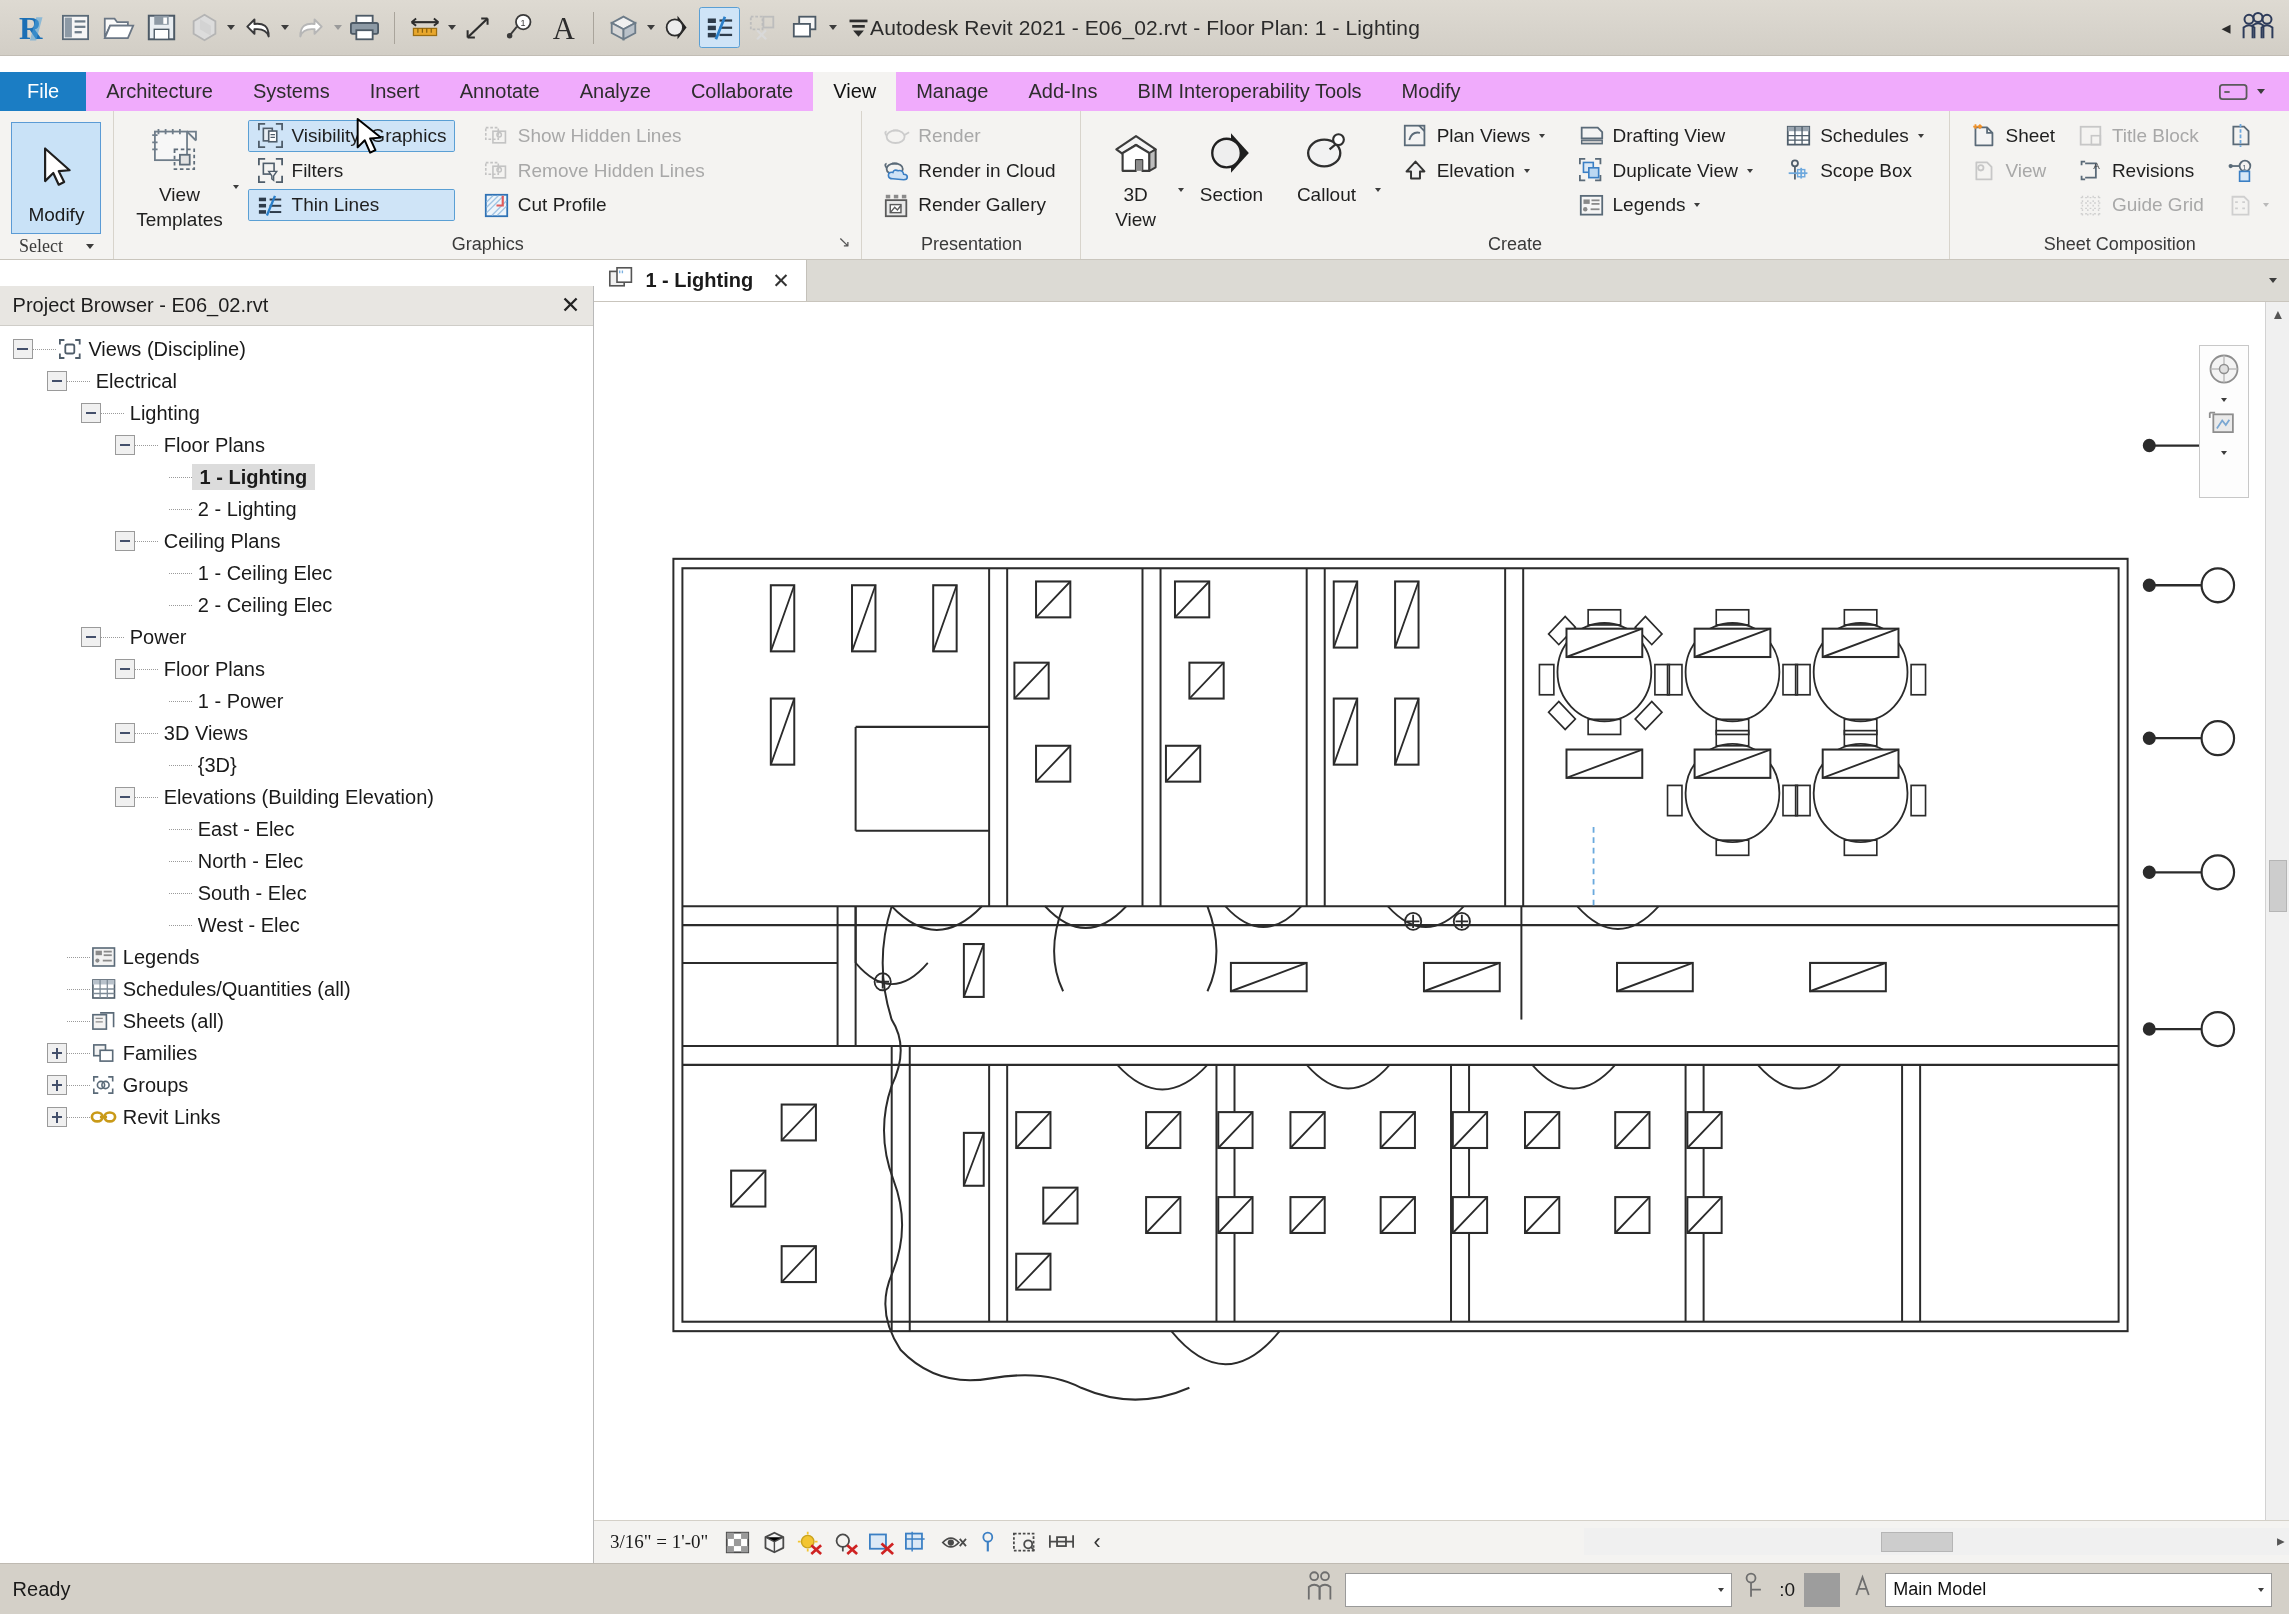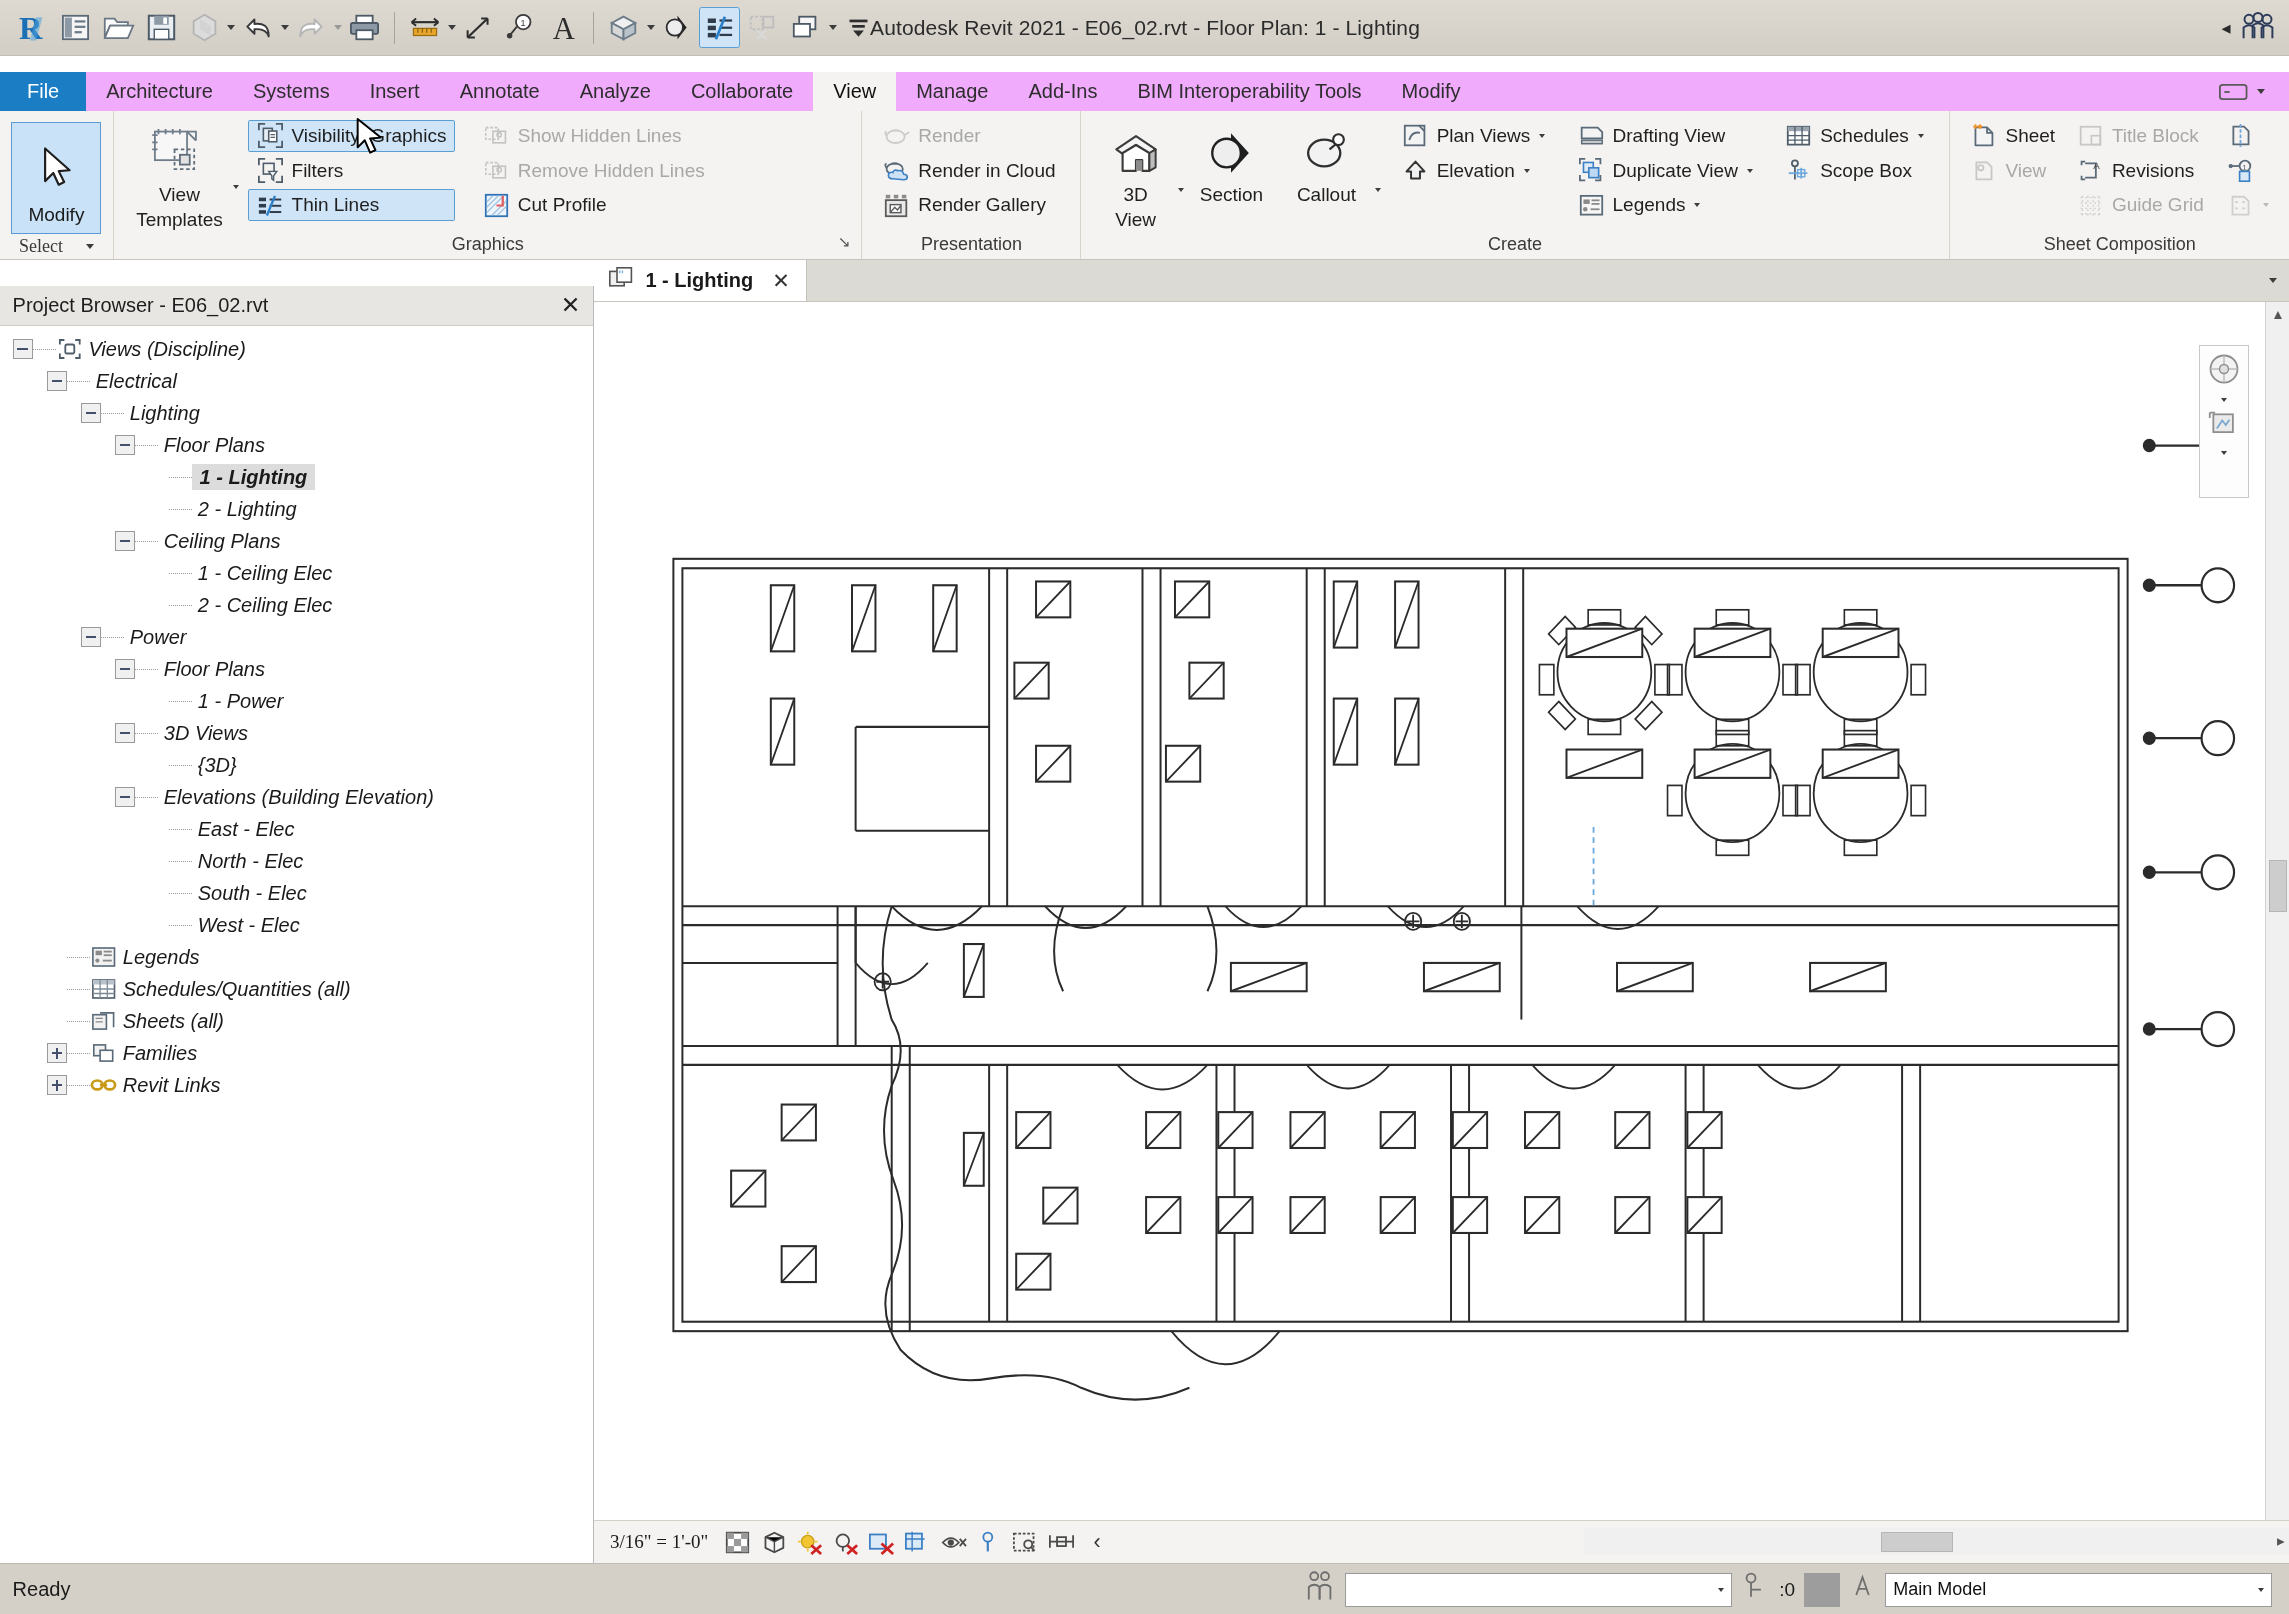--- a/index.html
+++ b/index.html
@@ -98,21 +98,21 @@
   .main { flex:1; display:flex; min-height:0; background:#fff; }
 
   
   .browser { width:594px; flex-shrink:0; display:flex; flex-direction:column; border-right:0.9px solid #b9b9b9; background:#fff;margin-top:26px;}
   .browser-head {
     height:40px; background:#e8e6e2; display:flex; align-items:center; padding:0 12.6px;
     font-size:20px; color:#1d1d1d; border-bottom:0.9px solid #cfcdc8;
   }
   .browser-close { margin-left:auto; font-size:23.4px; color:#222; line-height:1; }
   .tree { flex:1; overflow:hidden; padding-top:7.2px; font-size:20px; color:#1a1a1a;}
-  .tnode { display:flex; align-items:center; height:32px; white-space:nowrap; position:relative;font-style:italic;}
+  .tnode { display:flex; align-items:center; height:32px; white-space:nowrap; position:relative;}
   .tbox {
     width:20px;height:20px;border:0.9px solid #9a9a9a;background:#f0f0f0;
     display:flex;align-items:center;justify-content:center; flex-shrink:0; position:relative;
   }
   .tbox::before { content:""; position:absolute; width:10.8px;height:1.8px;background:#44506b;}
   .tbox.plus::after { content:""; position:absolute; width:1.8px;height:10.8px;background:#44506b;}
   .tspace { width:20px; flex-shrink:0;}
   .tdash { width:23.4px; border-top:1.8px dotted #9a9a9a; flex-shrink:0; }
   .tlabel { padding-left:5.4px; }
   .tnode.selected .tlabel { background:#dcdcdc; font-weight:bold; padding:1.8px 7.2px; }
@@ -906,20 +906,33 @@
             <span style="width:47px;flex:0 0 auto;"></span>
             <span class="tbox plus"></span>
             <span class="tdash"></span>
             <span class="ticon">
               <svg width="23.4" height="20" viewBox="0 0 26 22">
                 <rect x="2" y="2" width="13" height="12" fill="#f2f2f2" stroke="#5a6a78" stroke-width="1.8"></rect>
                 <rect x="9" y="8" width="14" height="12" fill="#ffffff" stroke="#5a6a78" stroke-width="1.8"></rect>
               </svg>
             </span>
             <span class="tlabel">Families</span>
+          </div>
+          <div class="tnode">
+            <span style="width:47px;flex:0 0 auto;"></span>
+            <span class="tbox plus"></span>
+            <span class="tdash"></span>
+            <span class="ticon">
+              <svg width="23.4" height="20" viewBox="0 0 26 22">
+                <path d="M2 7 L2 2 L7 2 M18 2 L23 2 L23 7 M23 15 L23 20 L18 20 M7 20 L2 20 L2 15" fill="none" stroke="#5a6a78" stroke-width="1.8"></path>
+                <circle cx="10" cy="11" r="4" fill="none" stroke="#5a6a78" stroke-width="1.8"></circle>
+                <circle cx="15" cy="11" r="4" fill="none" stroke="#5a6a78" stroke-width="1.8"></circle>
+              </svg>
+            </span>
+            <span class="tlabel">Groups</span>
           </div>
           <div class="tnode">
             <span style="width:47px;flex:0 0 auto;"></span>
             <span class="tbox plus"></span>
             <span class="tdash"></span>
             <span class="ticon">
               <svg width="25" height="18" viewBox="0 0 28 20">
                 <path d="M10 10 L18 10" stroke="#c99a18" stroke-width="3"></path>
                 <ellipse cx="7" cy="10" rx="6" ry="5" fill="none" stroke="#c99a18" stroke-width="3"></ellipse>
                 <ellipse cx="21" cy="10" rx="6" ry="5" fill="none" stroke="#c99a18" stroke-width="3"></ellipse>

